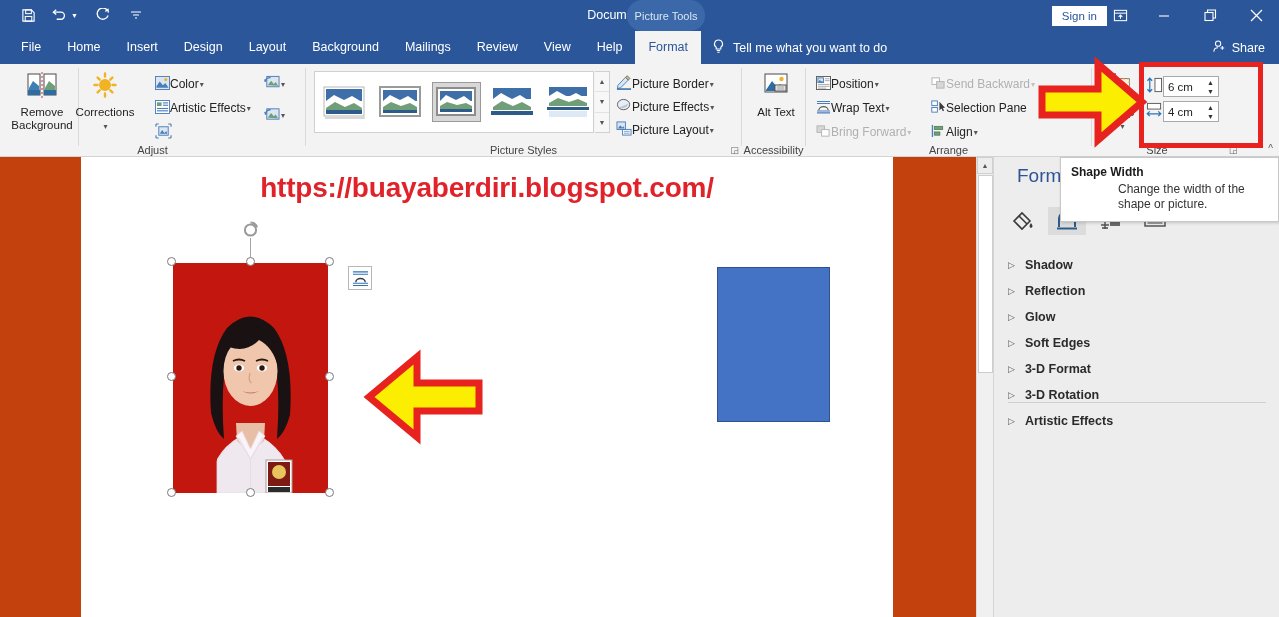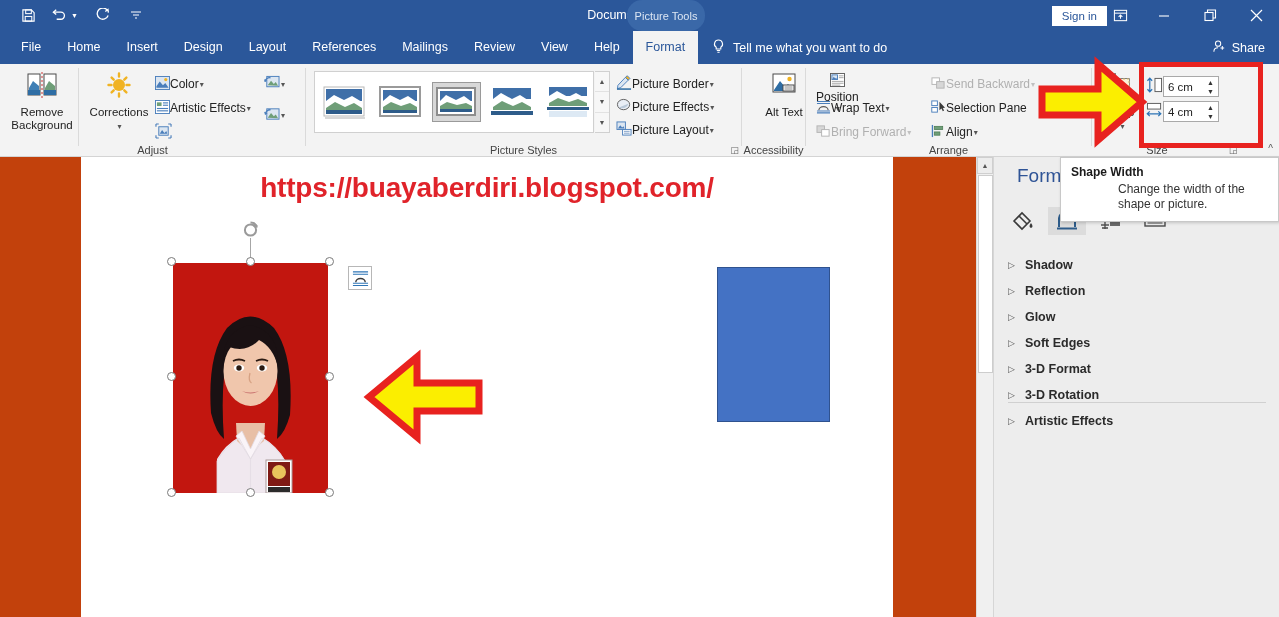--- a/index.html
+++ b/index.html
@@ -274,21 +274,21 @@
     </div>
   </div>
 
   <div class="tabstrip">
     <div class="tabs">
       <div class="tab">File</div>
       <div class="tab">Home</div>
       <div class="tab">Insert</div>
       <div class="tab">Design</div>
       <div class="tab">Layout</div>
-      <div class="tab">References</div>
+      <div class="tab">Background</div>
       <div class="tab">Mailings</div>
       <div class="tab">Review</div>
       <div class="tab">View</div>
       <div class="tab">Help</div>
       <div class="tab active">Format</div>
     </div>
     <div class="tellme">
       <span>
         <svg width="13" height="15" viewBox="0 0 13 15">
             <path d="M6.5 1a4 4 0 0 0-2.3 7.3V10h4.6V8.3A4 4 0 0 0 6.5 1z" fill="none" stroke="#fff" stroke-width="1.1"></path>
@@ -320,21 +320,21 @@
             <path d="M2 16 L6 9 L12 14 V22 H2 Z" fill="#3f7fb5"></path>
             <path d="M18 16 L22 9 L28 14 V22 H18 Z" fill="#6f9e78"></path>
             <rect x="1" y="18" width="12" height="5" fill="#2e6da4"></rect>
             <rect x="17" y="18" width="12" height="5" fill="#2e6da4"></rect>
             <path d="M15 0v26" stroke="#c33" stroke-width="1" stroke-dasharray="2 2"></path>
           </svg>
         </span>
         <span>Remove Background</span>
       </div>
       <div class="rsep" style="left:78px;"></div>
-      <div class="bigbtn" style="position:absolute;left:86px;top:8px;width:66px;">
+      <div class="bigbtn" style="position:absolute;left:72px;top:8px;width:66px;">
         <span class="gl">
           <svg width="28" height="28" viewBox="0 0 28 28">
             <circle cx="14" cy="13" r="6" fill="#f0b323"></circle>
             <g stroke="#f0b323" stroke-width="2.4" stroke-linecap="round">
               <path d="M14 1.5v3M14 21.5v3M3.5 13h3M21.5 13h3M6.6 5.6l2.1 2.1M19.3 18.3l2.1 2.1M21.4 5.6l-2.1 2.1M8.7 18.3l-2.1 2.1"></path>
             </g>
           </svg>
         </span>
         <span>Corrections</span>
         <span class="caret" style="margin-top:1px;">▾</span>
@@ -489,38 +489,38 @@
         </span>
         <span>Picture Layout</span>
         <span class="caret">▾</span>
       </div>
       <div class="rgroup-label">Picture Styles</div>
       <div class="dlg-launcher" style="right:2px;">◲</div>
     </div>
     <div class="rsep" style="left:741px;"></div>
 
     <div class="rgroup" style="left:742px;width:63px;">
-      <div class="bigbtn" style="position:absolute;left:22px;top:8px;width:40px;">
+      <div class="bigbtn" style="position:absolute;left:14px;top:8px;width:40px;">
         <span class="gl">
           <svg width="28" height="28" viewBox="0 0 28 28">
               <rect x="3" y="2" width="22" height="18" fill="#fff" stroke="#4a4a4a"></rect>
               <circle cx="19.5" cy="7" r="2.2" fill="#f0b323"></circle>
               <path d="M4 18 L10 9 L15 15 L18 12 L24 18.5 V19 H4Z" fill="#2e6da4"></path>
               <rect x="13" y="13" width="11" height="6" fill="#fff" stroke="#4a4a4a"></rect>
               <path d="M14.5 15h8M14.5 17h8" stroke="#8a8a8a"></path>
             </svg>
         </span>
         <span>Alt Text</span>
       </div>
       <div class="rgroup-label">Accessibility</div>
     </div>
     <div class="rsep" style="left:805px;"></div>
 
     <div class="rgroup" style="left:806px;width:285px;">
-      <div class="smallbtn" style="position:absolute;left:10px;top:9px;flex-direction:column;">
+      <div class="smallbtn" style="position:absolute;left:10px;top:9px;">
         <span>
           <svg width="15" height="14" viewBox="0 0 16 15">
               <rect x="0.5" y="0.5" width="15" height="14" fill="#fff" stroke="#5a5a5a"></rect>
               <rect x="2" y="2" width="6" height="5" fill="#dce6f1" stroke="#4a7ebb"></rect>
               <path d="M2.5 6.5 L4 4 L5.5 6 L6.5 5 L7.5 6.8Z" fill="#4a7ebb"></path>
               <path d="M9.5 3h5M9.5 5h5M2 9h12.5M2 11h12.5M2 13h9" stroke="#9a9a9a" stroke-width="0.9"></path>
             </svg>
         </span>
         <span>Position</span>
         <span class="caret">▾</span>

